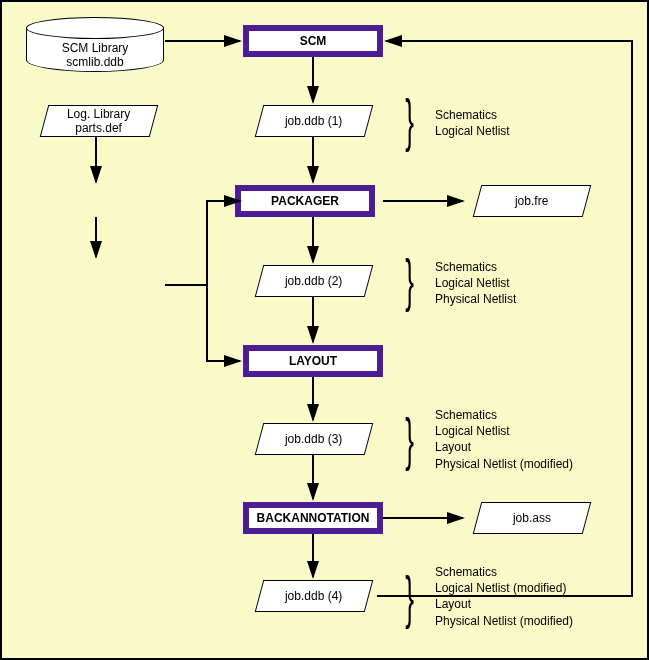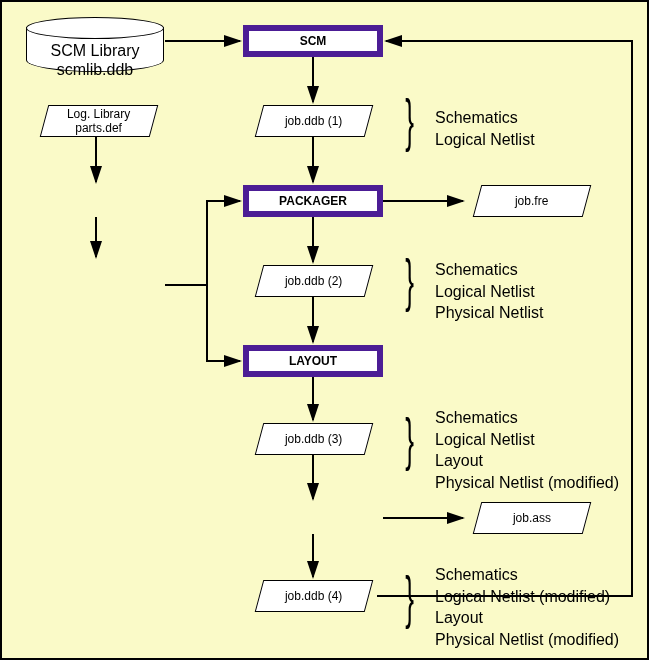--- a/index.html
+++ b/index.html
@@ -17,52 +17,55 @@
     position:absolute; background:#fff; border:1px solid #000;
     transform:skewX(-15deg);
     display:flex; align-items:center; justify-content:center;
     text-align:center; font-size:12px; line-height:1.2;
     box-sizing:border-box;
   }
   .data > span { transform:skewX(15deg); }
   .cyl {
     position:absolute; background:#fff; border:1px solid #000; border-top:none;
     border-bottom-left-radius:50% 12px; border-bottom-right-radius:50% 12px;
-    box-sizing:border-box; text-align:center; font-size:16px; line-height:1.2;
+    box-sizing:border-box; text-align:center; font-size:12px; line-height:1.2;
   }
   .cyl::before {
     content:""; position:absolute; left:-1px; right:-1px; top:-10px; height:20px;
     background:#fff; border:1px solid #000; border-radius:50%;
   }
   .cyl .t { position:relative; z-index:1; display:block; padding-top:14px; }
   .note {
-    position:absolute; font-size:16px; line-height:1.35; text-align:left;
+    position:absolute; font-size:12px; line-height:1.35; text-align:left;
   }
   .brace {
     position:absolute; font-size:58px; line-height:1; transform:scaleX(0.45);
   }
   svg.arrows { position:absolute; left:0; top:0; width:645px; height:656px; pointer-events:none; }
 </style>
 </head>
 <body>
 
 <div class="canvas">
 
   <div class="cyl" style="left:24px; top:25px; width:138px; height:45px;">
     <span class="t">SCM Library<br>scmlib.ddb</span>
   </div>
 
   <div class="box" style="left:241px; top:23px; width:140px; height:32px;">
     <span>SCM</span>
   </div>
-  <div class="box" style="left:241px; top:183px; width:140px; height:32px;">
+  <div class="box" style="left:233px; top:183px; width:140px; height:32px;">
     <span>PACKAGER</span>
   </div>
   <div class="box" style="left:241px; top:343px; width:140px; height:32px;">
     <span>LAYOUT</span>
+  </div>
+  <div class="box" style="left:241px; top:500px; width:140px; height:32px;">
+    <span>BACKANNOTATION</span>
   </div>
 
   <div class="data" style="left:42px; top:103px; width:110px; height:32px;">
     <span>Log. Library<br>parts.def</span>
   </div>
   <div class="data" style="left:257px; top:103px; width:110px; height:32px;">
     <span>job.ddb (1)</span>
   </div>
   <div class="data" style="left:257px; top:263px; width:110px; height:32px;">
     <span>job.ddb (2)</span>

